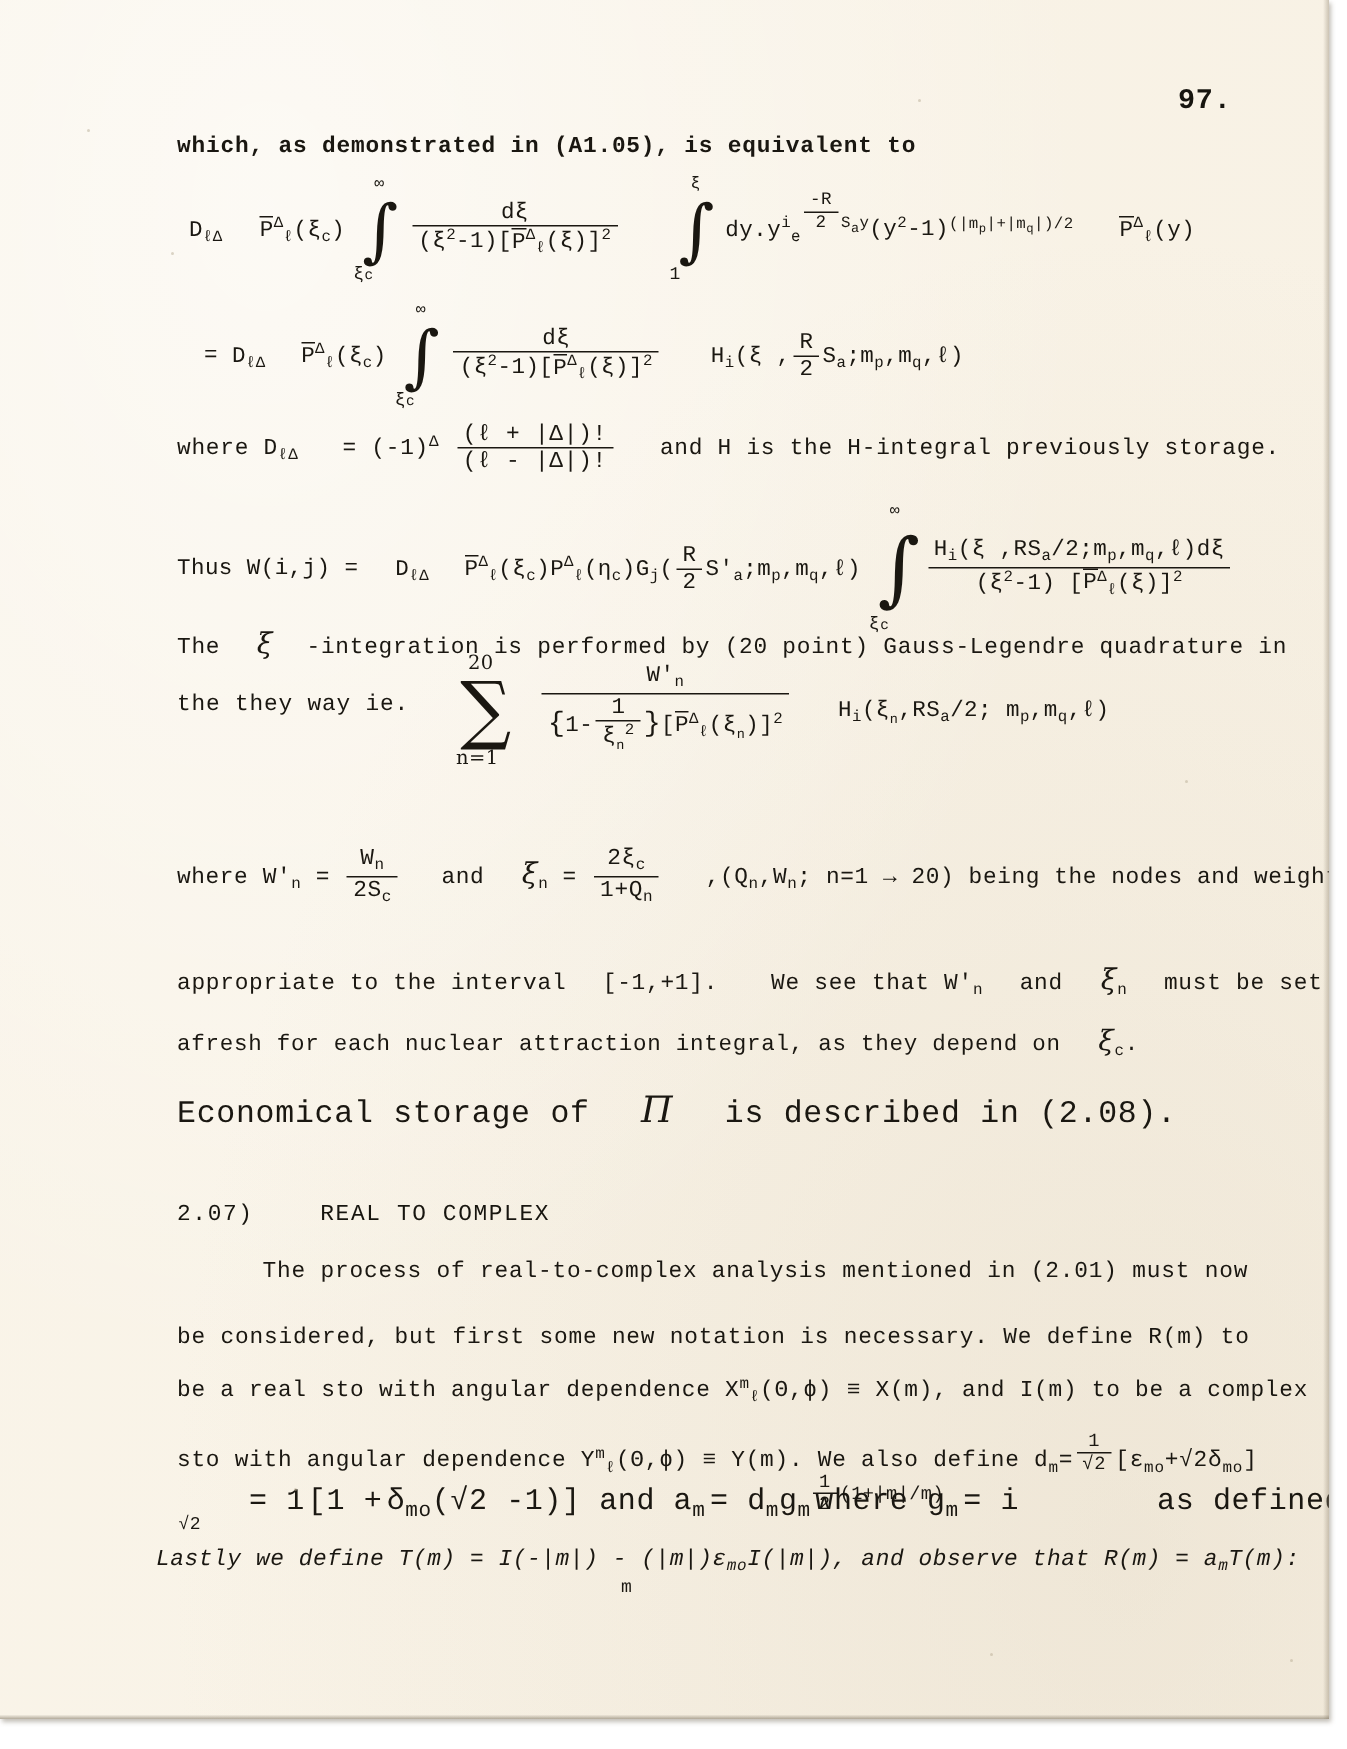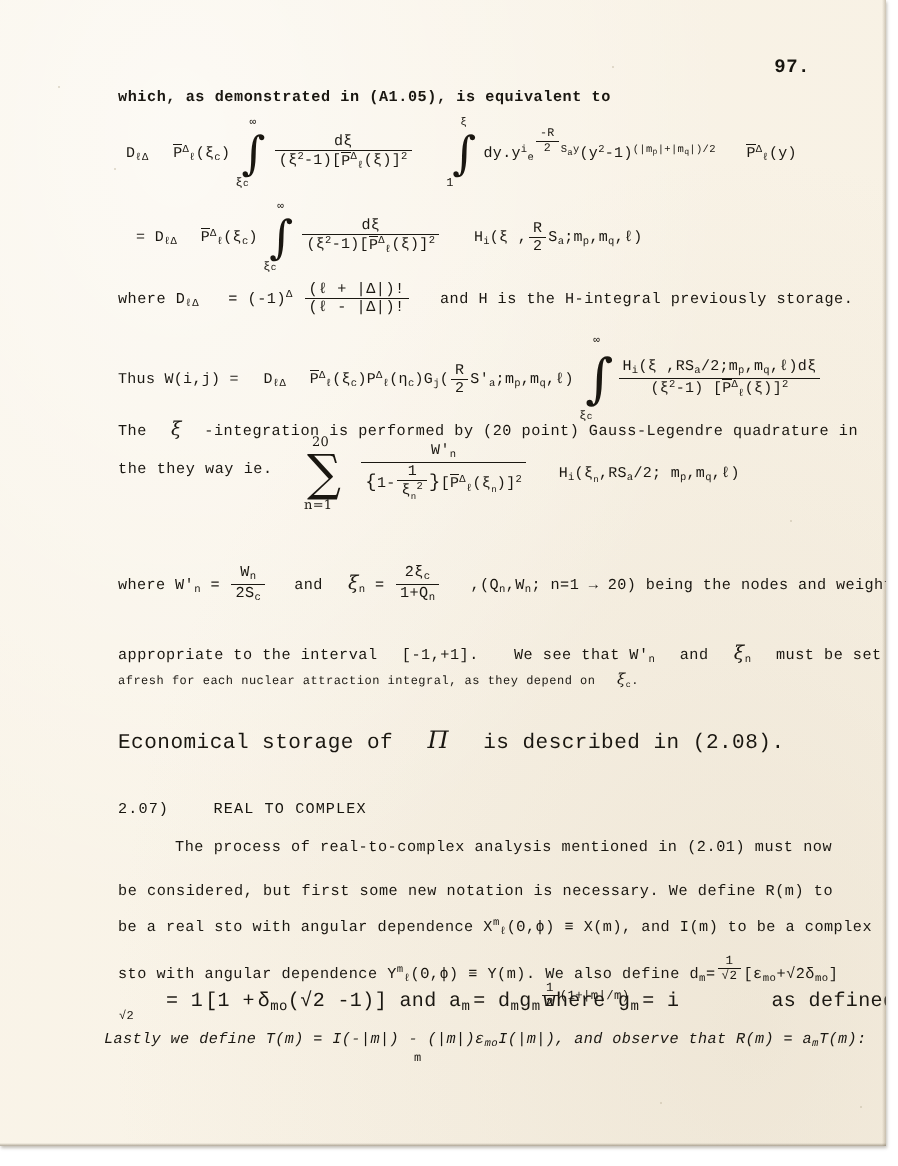--- a/index.html
+++ b/index.html
@@ -46,21 +46,21 @@
     position: absolute;
     left: 0; bottom: 0;
     width: 100%; height: 3px;
     background: linear-gradient(to bottom, rgba(190,178,158,0.0), rgba(120,110,92,0.55));
   }
 
   
   #content {
     position: absolute;
     left: 0; top: 0;
-    width: 886px; height: 1146px;
+    width: 886px; height: 1146px; padding-left: 11px;
   }
 
   .folio {
     position: absolute;
     right: 76px;
     top: 56px;
     font-size: 19px;
     letter-spacing: 0.5px;
     color: #17150f;
     font-weight: 600;
@@ -323,21 +323,21 @@
       <span style="display:inline-block;width:16px;"></span>
       <span>We see that W'</span><span class="sub">n</span>
       <span style="display:inline-block;width:5px;"></span>
       <span>and</span>
       <span style="display:inline-block;width:6px;"></span>
       <span class="hand" style="font-size:1.25em;">ξ</span><span class="sub">n</span>
       <span style="display:inline-block;width:5px;"></span>
       <span>must be set up</span>
     </div>
 
-    <div class="math" style="left:118px; top:672px; font-size:12px; letter-spacing:0.5px;">
+    <div class="math" style="left:118px; top:686px; font-size:15px; letter-spacing:0.5px;">
       <span>afresh for each nuclear attraction integral, as they depend on</span>
       <span style="display:inline-block;width:6px;"></span>
       <span class="hand" style="font-size:1.25em;">ξ</span><span class="sub">c</span>.
     </div>
 
     <div class="math" style="left:118px; top:728px; font-size:21px; letter-spacing:0.5px;">
       <span>Economical storage of</span>
       <span style="display:inline-block;width:8px;"></span>
       <span class="hand" style="font-size:1.15em;">Π</span>
       <span style="display:inline-block;width:8px;"></span>

